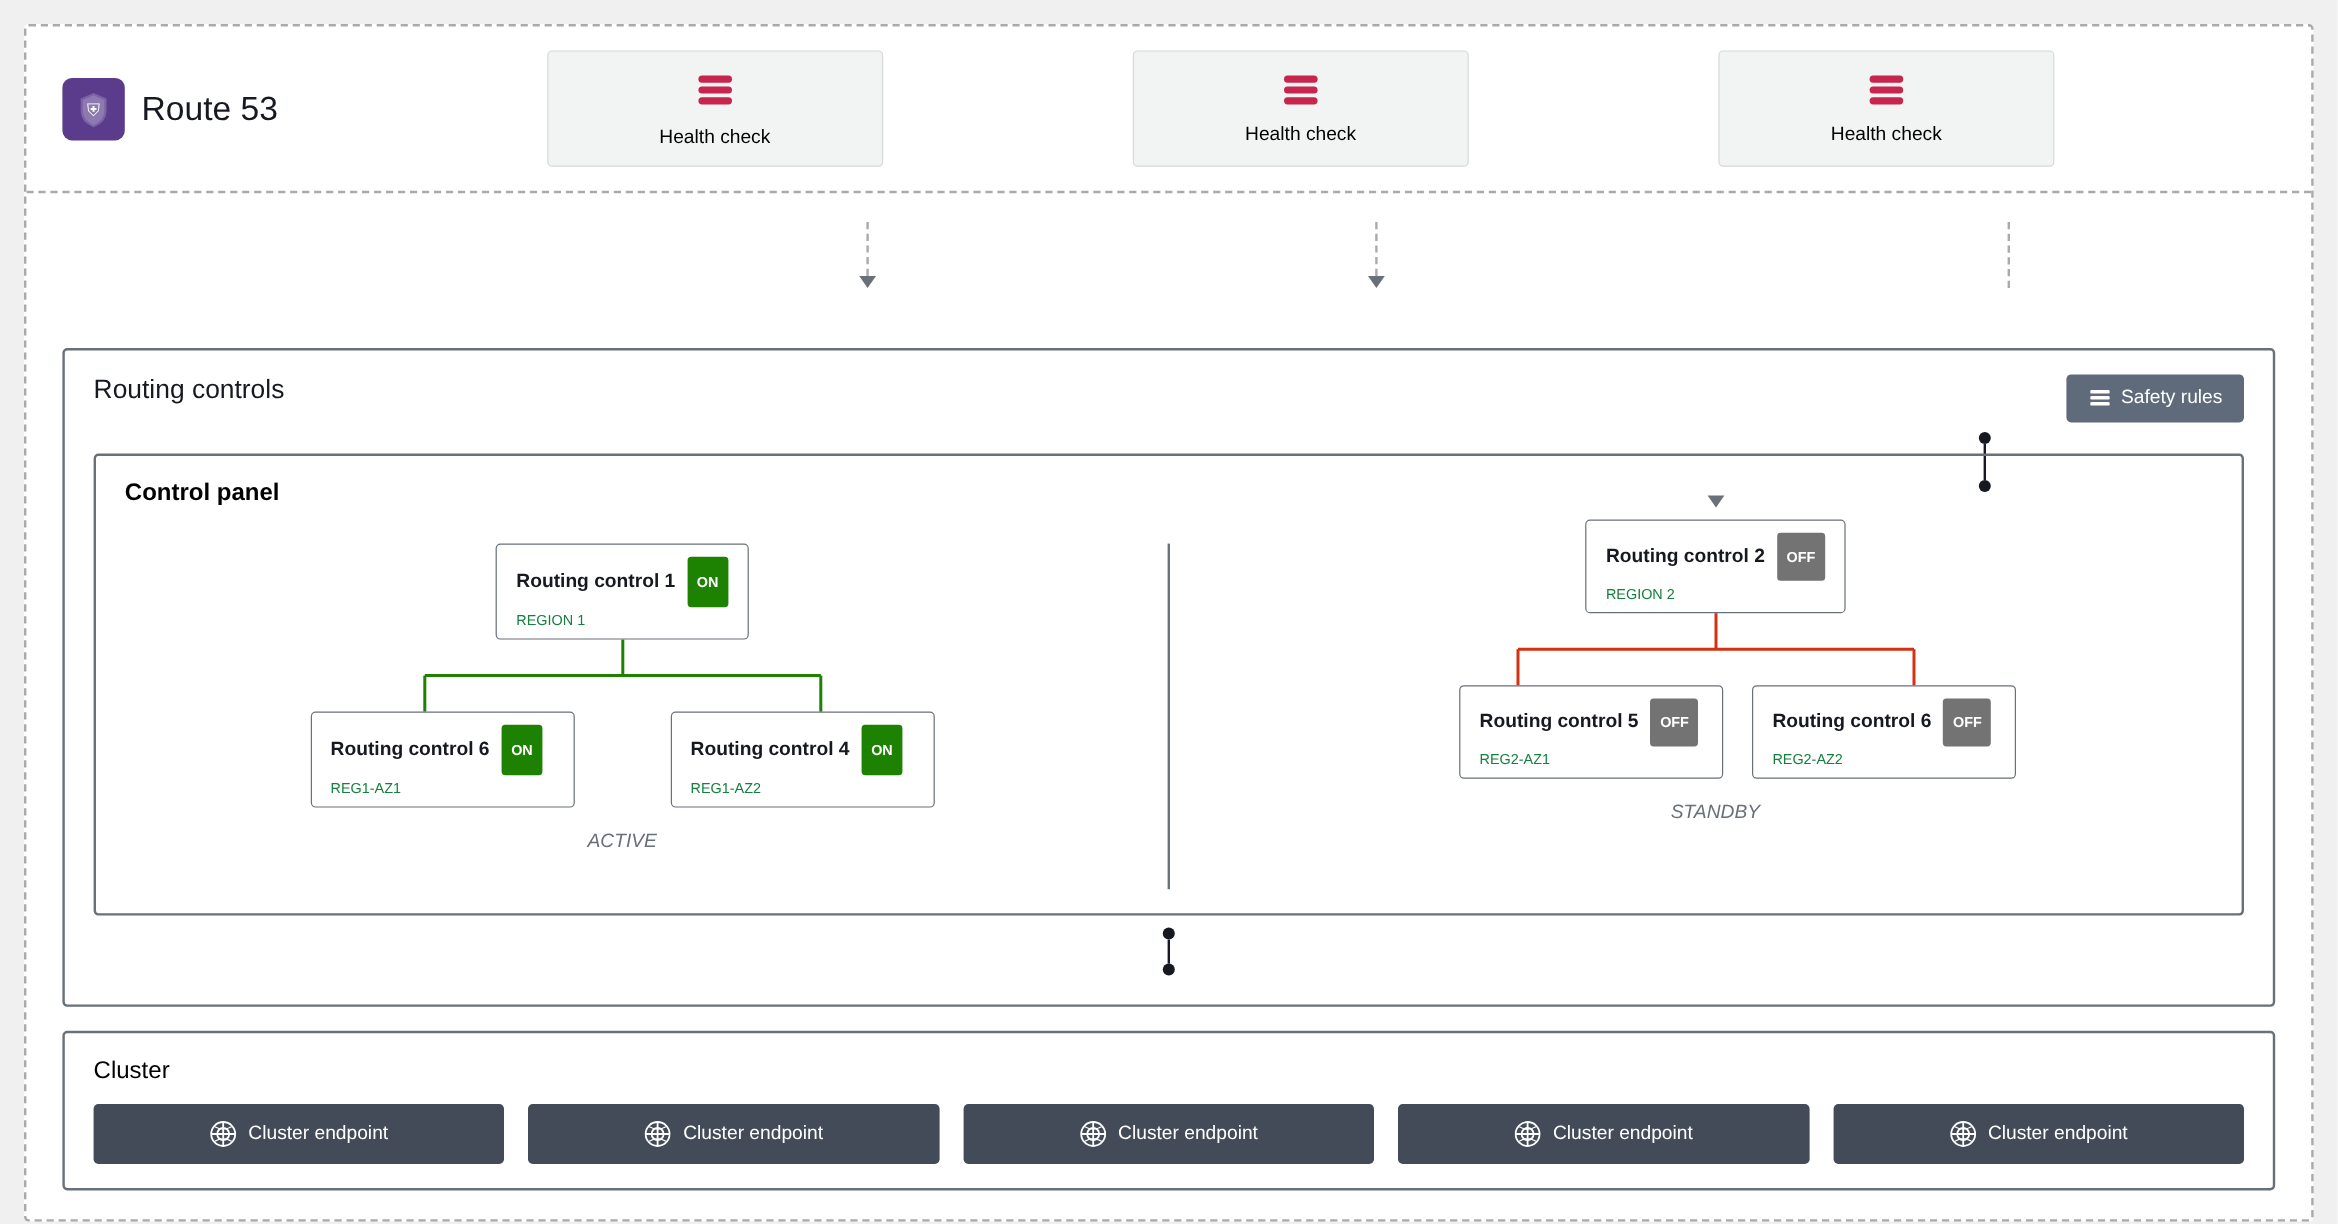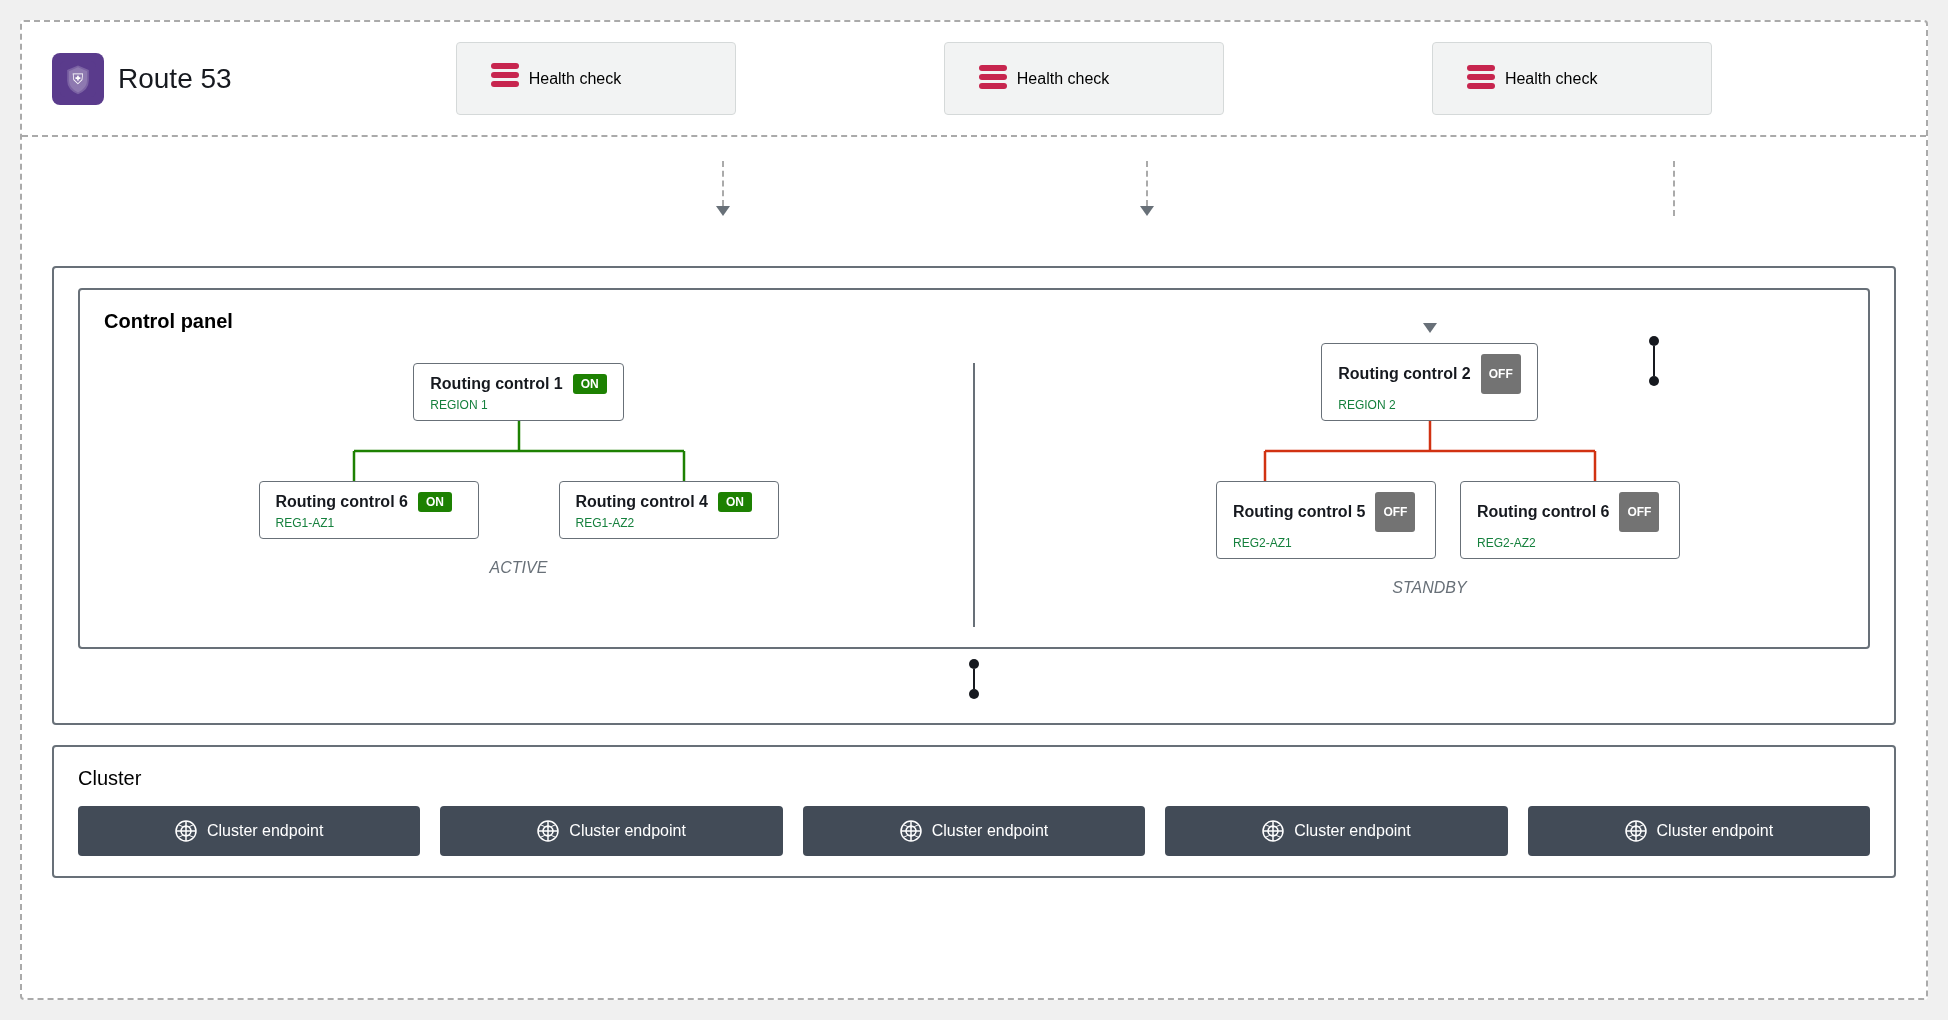--- a/index.html
+++ b/index.html
@@ -70,21 +70,21 @@
     .hc-area {
       display: flex;
       gap: 0;
       flex: 1;
       justify-content: space-around;
       padding: 0 80px;
     }
 
     .hc-item {
       display: flex;
-      flex-direction: row;
+      flex-direction: column;
       align-items: center;
       gap: 6px;
       min-width: 280px;
       background: #f2f3f3;
       border: 1px solid #d5d9d9;
       border-radius: 4px;
       padding: 14px 30px;
     }
 
     
@@ -196,21 +196,21 @@
       color: #15803d;
       text-transform: uppercase;
       margin-top: 0;
     }
 
     .on-badge {
       background: #1d8102;
       color: white;
       font-size: 12px;
       font-weight: 700;
-      padding: 3px 8px;
+      padding: 14px 8px;
       border-radius: 3px;
     }
 
     .off-badge {
       background: #737373;
       color: white;
       font-size: 12px;
       font-weight: 700;
       padding: 13px 8px;
       border-radius: 3px;
@@ -344,20 +344,31 @@
         <div style="flex:1; border-left:2px dashed #aaa;"></div>
         <div class="arrow-down" style="border-top-color:#687078;"></div>
       </div>
 
       <div style="position:absolute; right:12%; top:0; bottom:0; display:flex; flex-direction:column; align-items:center;">
         <div style="flex:1; border-left:2px dashed #aaa;"></div>
       </div>
     </div>
 
     <div class="rc-outer">
+      <div class="rc-outer-header">
+        <span class="routing-controls-title" style="font-size:22px; font-weight:400;">Routing controls</span>
+        <button class="safety-rules-button">
+          <svg width="20" height="20" viewBox="0 0 20 20" fill="none">
+            <rect x="2" y="3" width="16" height="3" rx="1" fill="white"></rect>
+            <rect x="2" y="8" width="16" height="3" rx="1" fill="white"></rect>
+            <rect x="2" y="13" width="16" height="3" rx="1" fill="white"></rect>
+          </svg>
+          <span>Safety rules</span>
+        </button>
+      </div>
 
       <div style="position:absolute; right:calc(12% + 14px); top:68px; display:flex; flex-direction:column; align-items:center;">
         <div style="width:10px; height:10px; background:#16191f; border-radius:50%;"></div>
         <div style="width:2px; height:30px; background:#16191f;"></div>
         <div style="width:10px; height:10px; background:#16191f; border-radius:50%;"></div>
       </div>
 
       <div class="cp-inner">
         <div class="cp-inner-title">Control panel</div>
 

